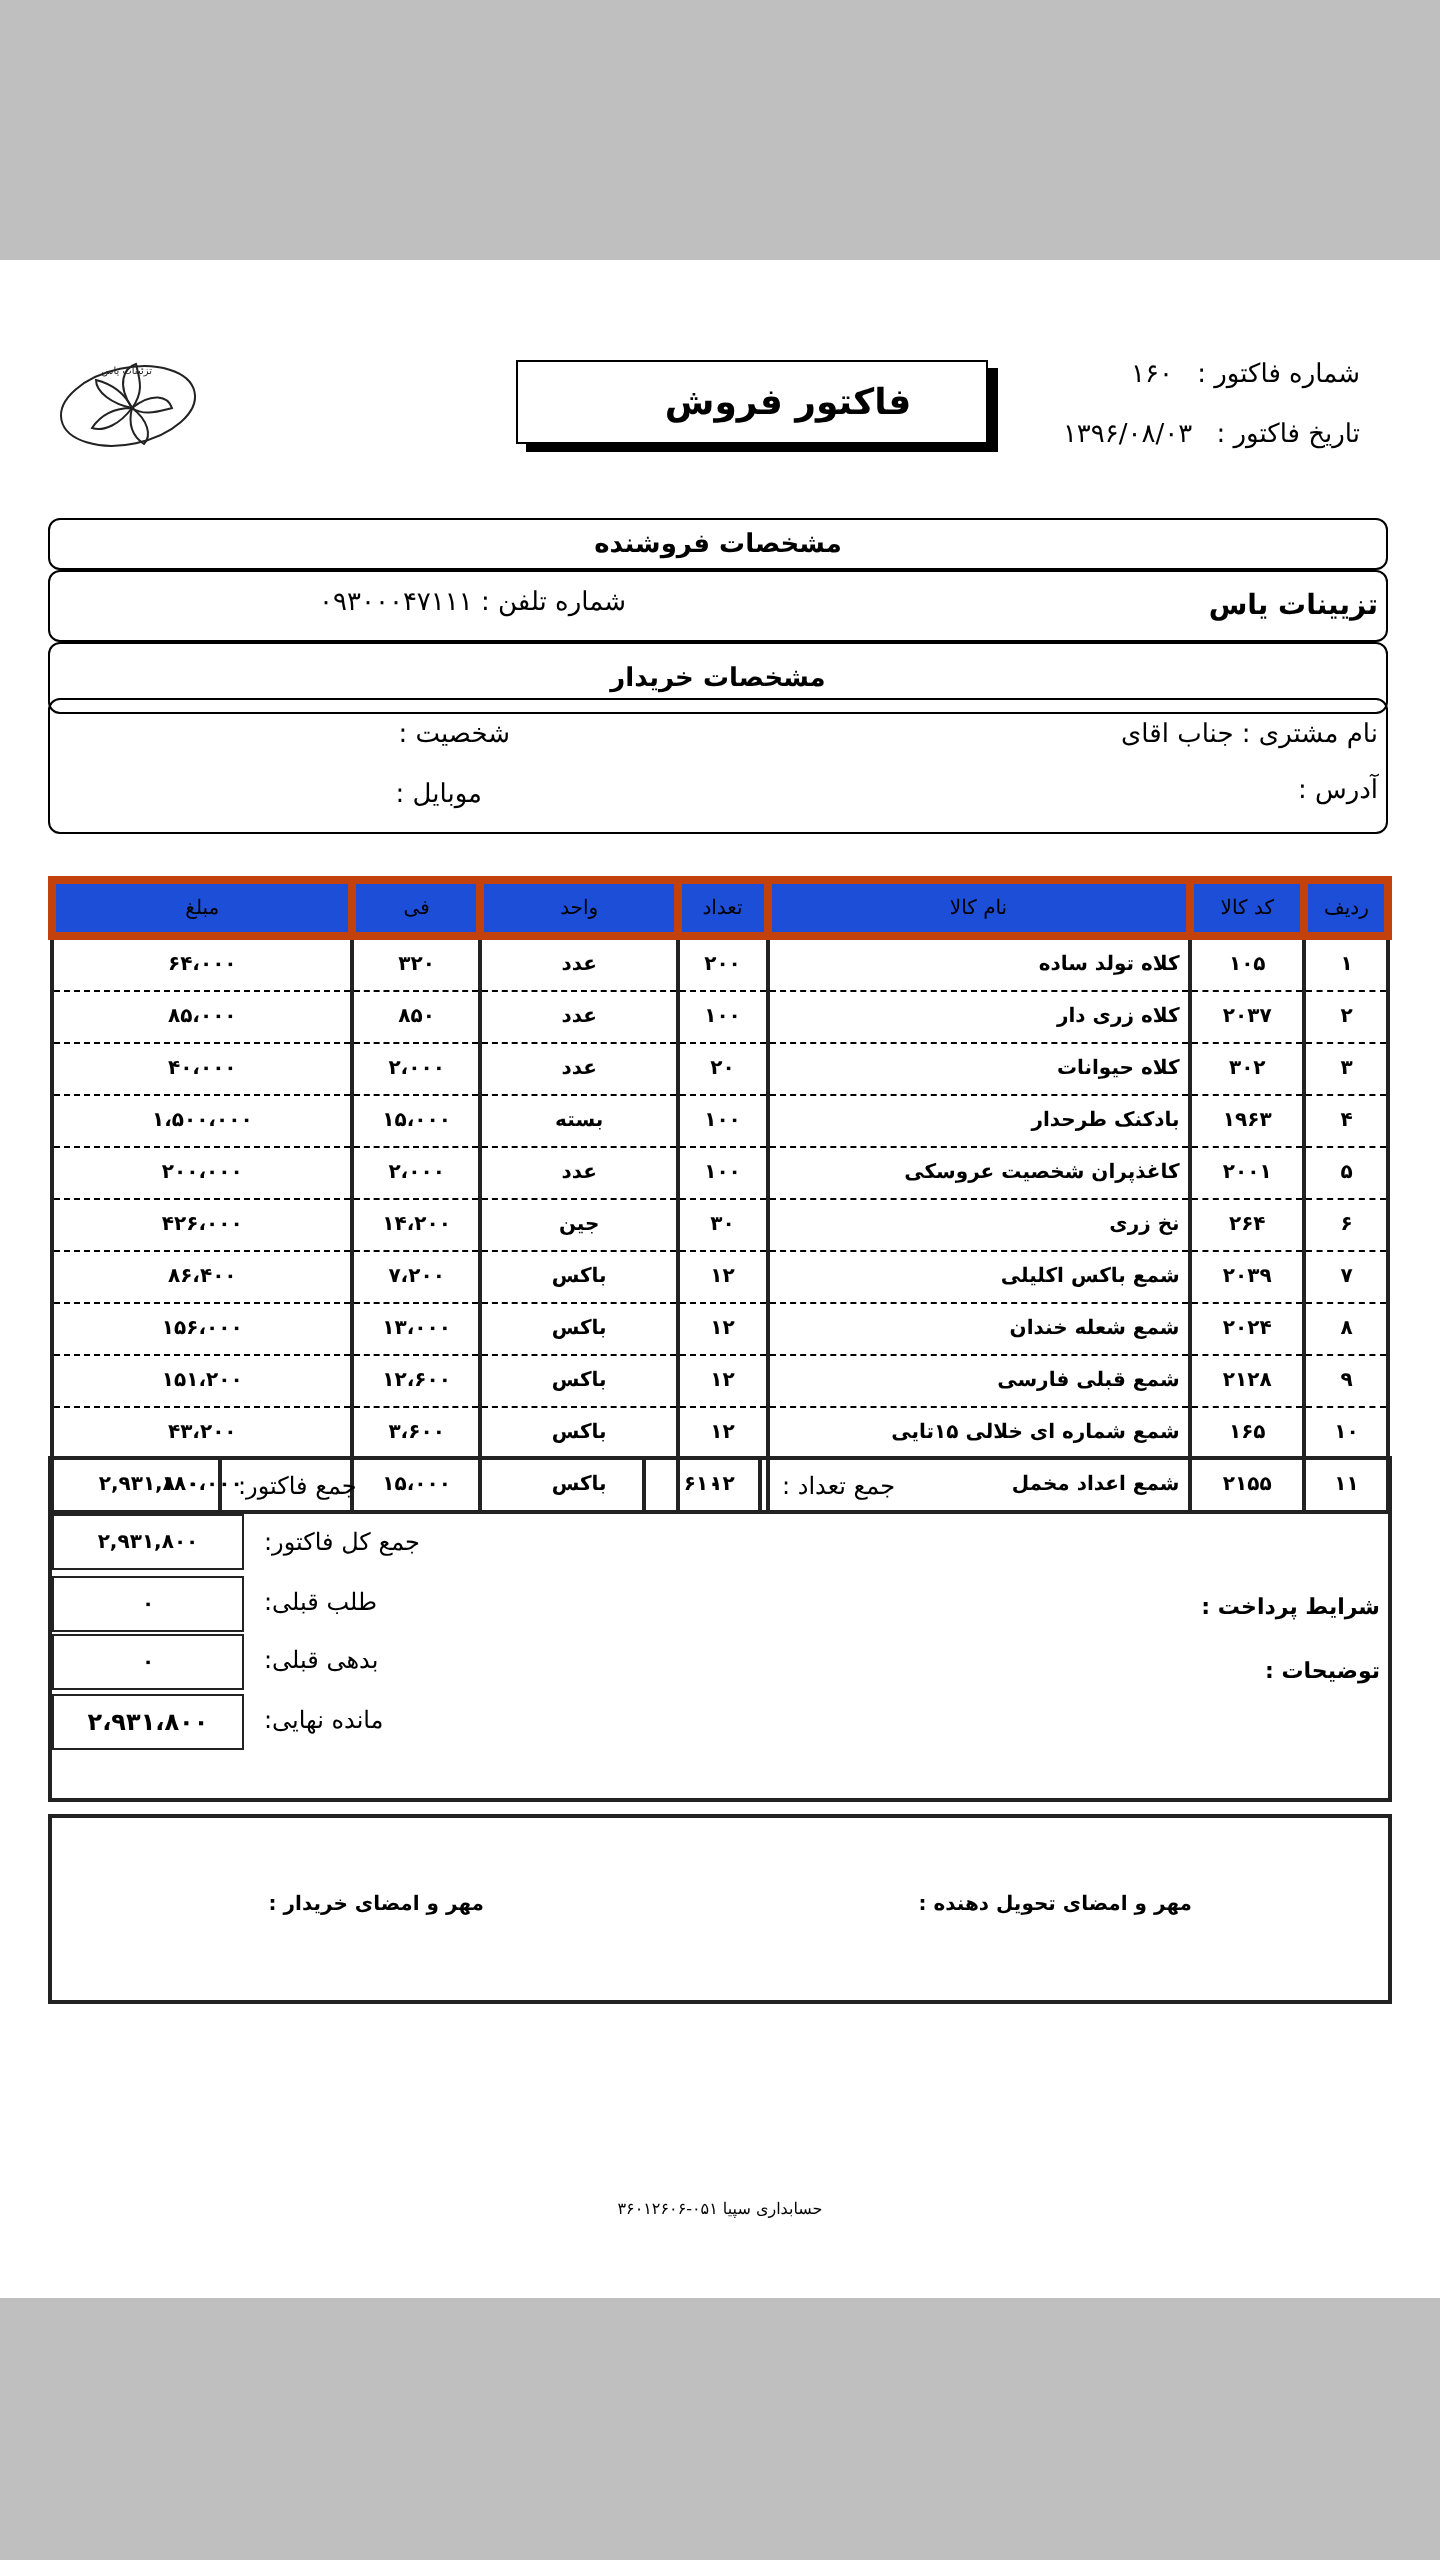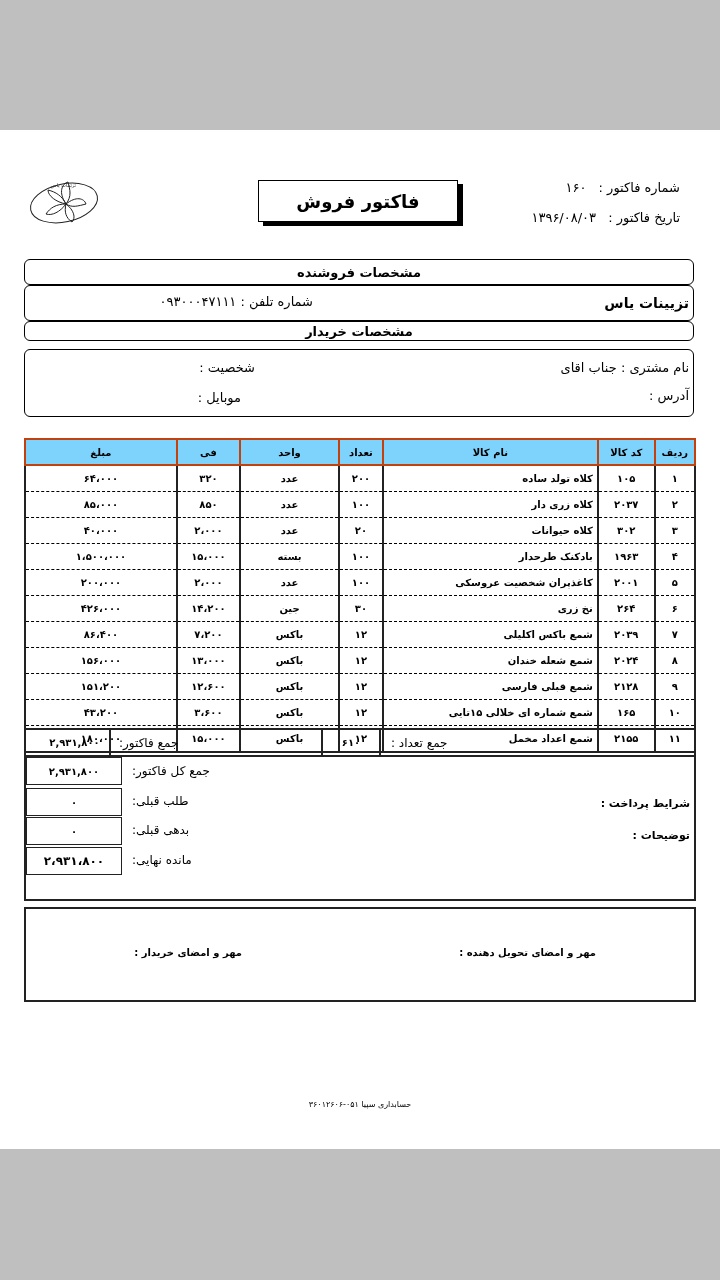--- a/index.html
+++ b/index.html
@@ -3,30 +3,30 @@
 <meta charset="utf-8">
 <style>
   html, body { margin:0; padding:0; }
   body { width:720px; height:1280px; background:#bfbfbf; position:relative; overflow:hidden;
          font-family:"DejaVu Sans", sans-serif; color:#000; }
   .page { position:absolute; left:0; top:130px; width:720px; height:1019px; background:#fff; }
   
   .logo { position:absolute; left:28px; top:48px; width:76px; height:48px; }
   .title-box { position:absolute; left:258px; top:50px; width:198px; height:40px; border:1px solid #000;
                box-shadow:5px 4px 0 #000; display:flex; align-items:center; justify-content:center;
-               font-size:18px; font-weight:bold; direction:rtl; }
+               font-size:18px; font-weight:bold; direction:rtl;padding-left:36px; }
   .meta { position:absolute; right:40px; font-size:13px; direction:rtl; white-space:nowrap; }
   .meta .lbl { margin-left:8px; }
   
   .box { position:absolute; left:24px; width:670px; border:1.5px solid #000; border-radius:6px; box-sizing:border-box; }
   .box-title { display:flex; align-items:center; justify-content:center; font-size:13px; font-weight:bold; direction:rtl; }
   .row-text { position:absolute; font-size:13px; direction:rtl; white-space:nowrap; }
   
   table.items { position:absolute; left:24px; top:308px; width:672px; border-collapse:collapse; direction:rtl; font-size:10px; }
-  table.items th { background:#7dd3fc; font-weight:bold; height:22px; border:2px solid #c2410c; font-size:10px; }
+  table.items th { background:#1d4ed8; font-weight:normal; height:22px; border:4px solid #c2410c; font-size:10px; }
   table.items td { height:23px; border-left:2px solid #222; border-right:2px solid #222; border-bottom:1px dashed #000; text-align:center; font-weight:bold; }
   table.items td.name { text-align:right; padding-right:4px; }
   table.items tr:last-child td { border-bottom:2px solid #222; }
   .c-idx{width:37px}.c-code{width:55px}.c-name{width:223px}.c-qty{width:41px}.c-unit{width:100px}.c-fee{width:61px}.c-amt{width:155px}
   
   .tot-row { position:absolute; left:24px; top:598px; width:672px; height:29px; border:2px solid #222; box-sizing:border-box; direction:rtl; font-size:12px; }
   .cell { position:absolute; top:0; height:100%; display:flex; align-items:center; box-sizing:border-box; }
   .summary { position:absolute; left:24px; top:627px; width:672px; height:144px; border:2px solid #222; border-top:none; box-sizing:border-box; }
   .sbox { position:absolute; left:0; width:96px; height:28px; border:1.5px solid #222; box-sizing:border-box; display:flex; align-items:center; justify-content:center; font-size:10px; font-weight:bold; }
   .slabel { position:absolute; left:106px; font-size:12px; direction:rtl; }
@@ -70,21 +70,21 @@
     <span>مشخصات فروشنده</span>
   </div>
   <div class="box" style="top:155px;height:36px;">
     <span class="row-text" style="right:4px;top:9px;font-weight:bold;font-size:14px;">تزیینات یاس</span>
     <span class="row-text" style="right:380px;top:8px;">
       <span>شماره تلفن :</span>
       <span>۰۹۳۰۰۰۴۷۱۱۱</span>
     </span>
   </div>
 
-  <div class="box box-title" style="top:191px;height:20px;">
+  <div class="box box-title" style="top:191px;height:36px;">
     <span>مشخصات خریدار</span>
   </div>
   <div class="box" style="top:219px;height:68px;">
     <span class="row-text" style="right:4px;top:10px;">
       <span>نام مشتری :</span>
       <span>جناب اقای</span>
     </span>
     <span class="row-text" style="right:438px;top:10px;">شخصیت :</span>
     <span class="row-text" style="right:4px;top:38px;">آدرس :</span>
     <span class="row-text" style="right:452px;top:40px;">موبایل :</span>

